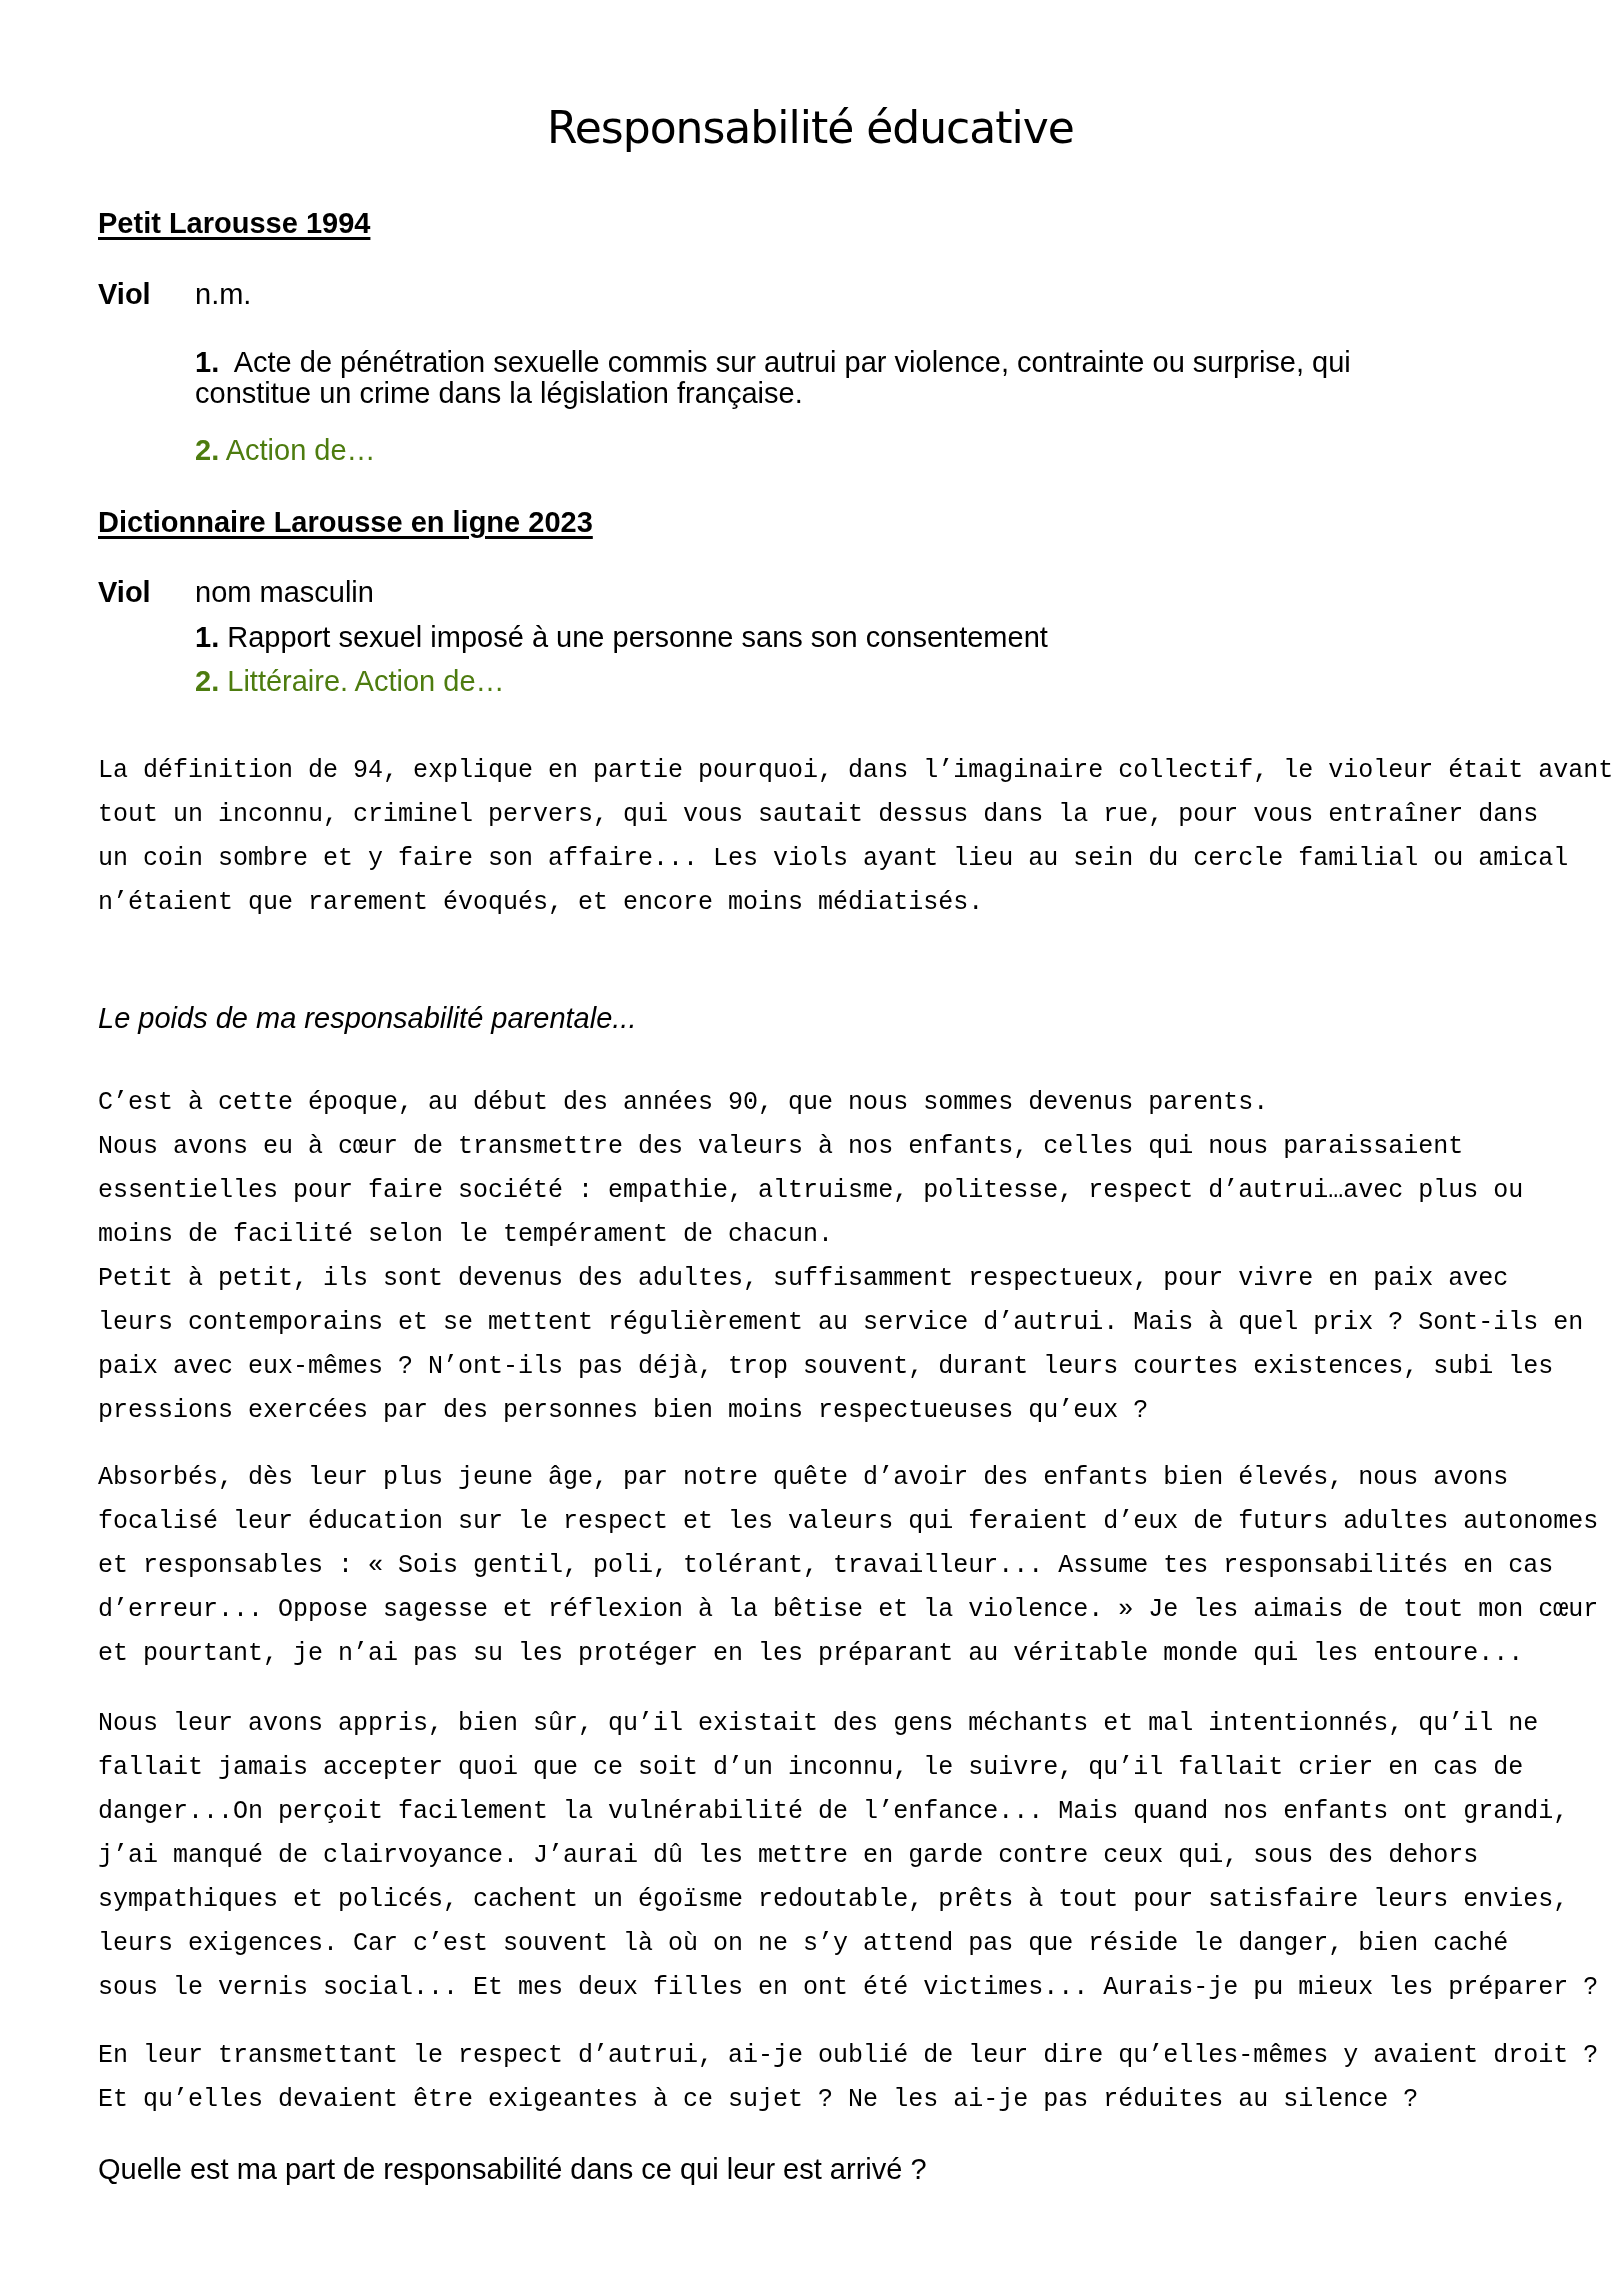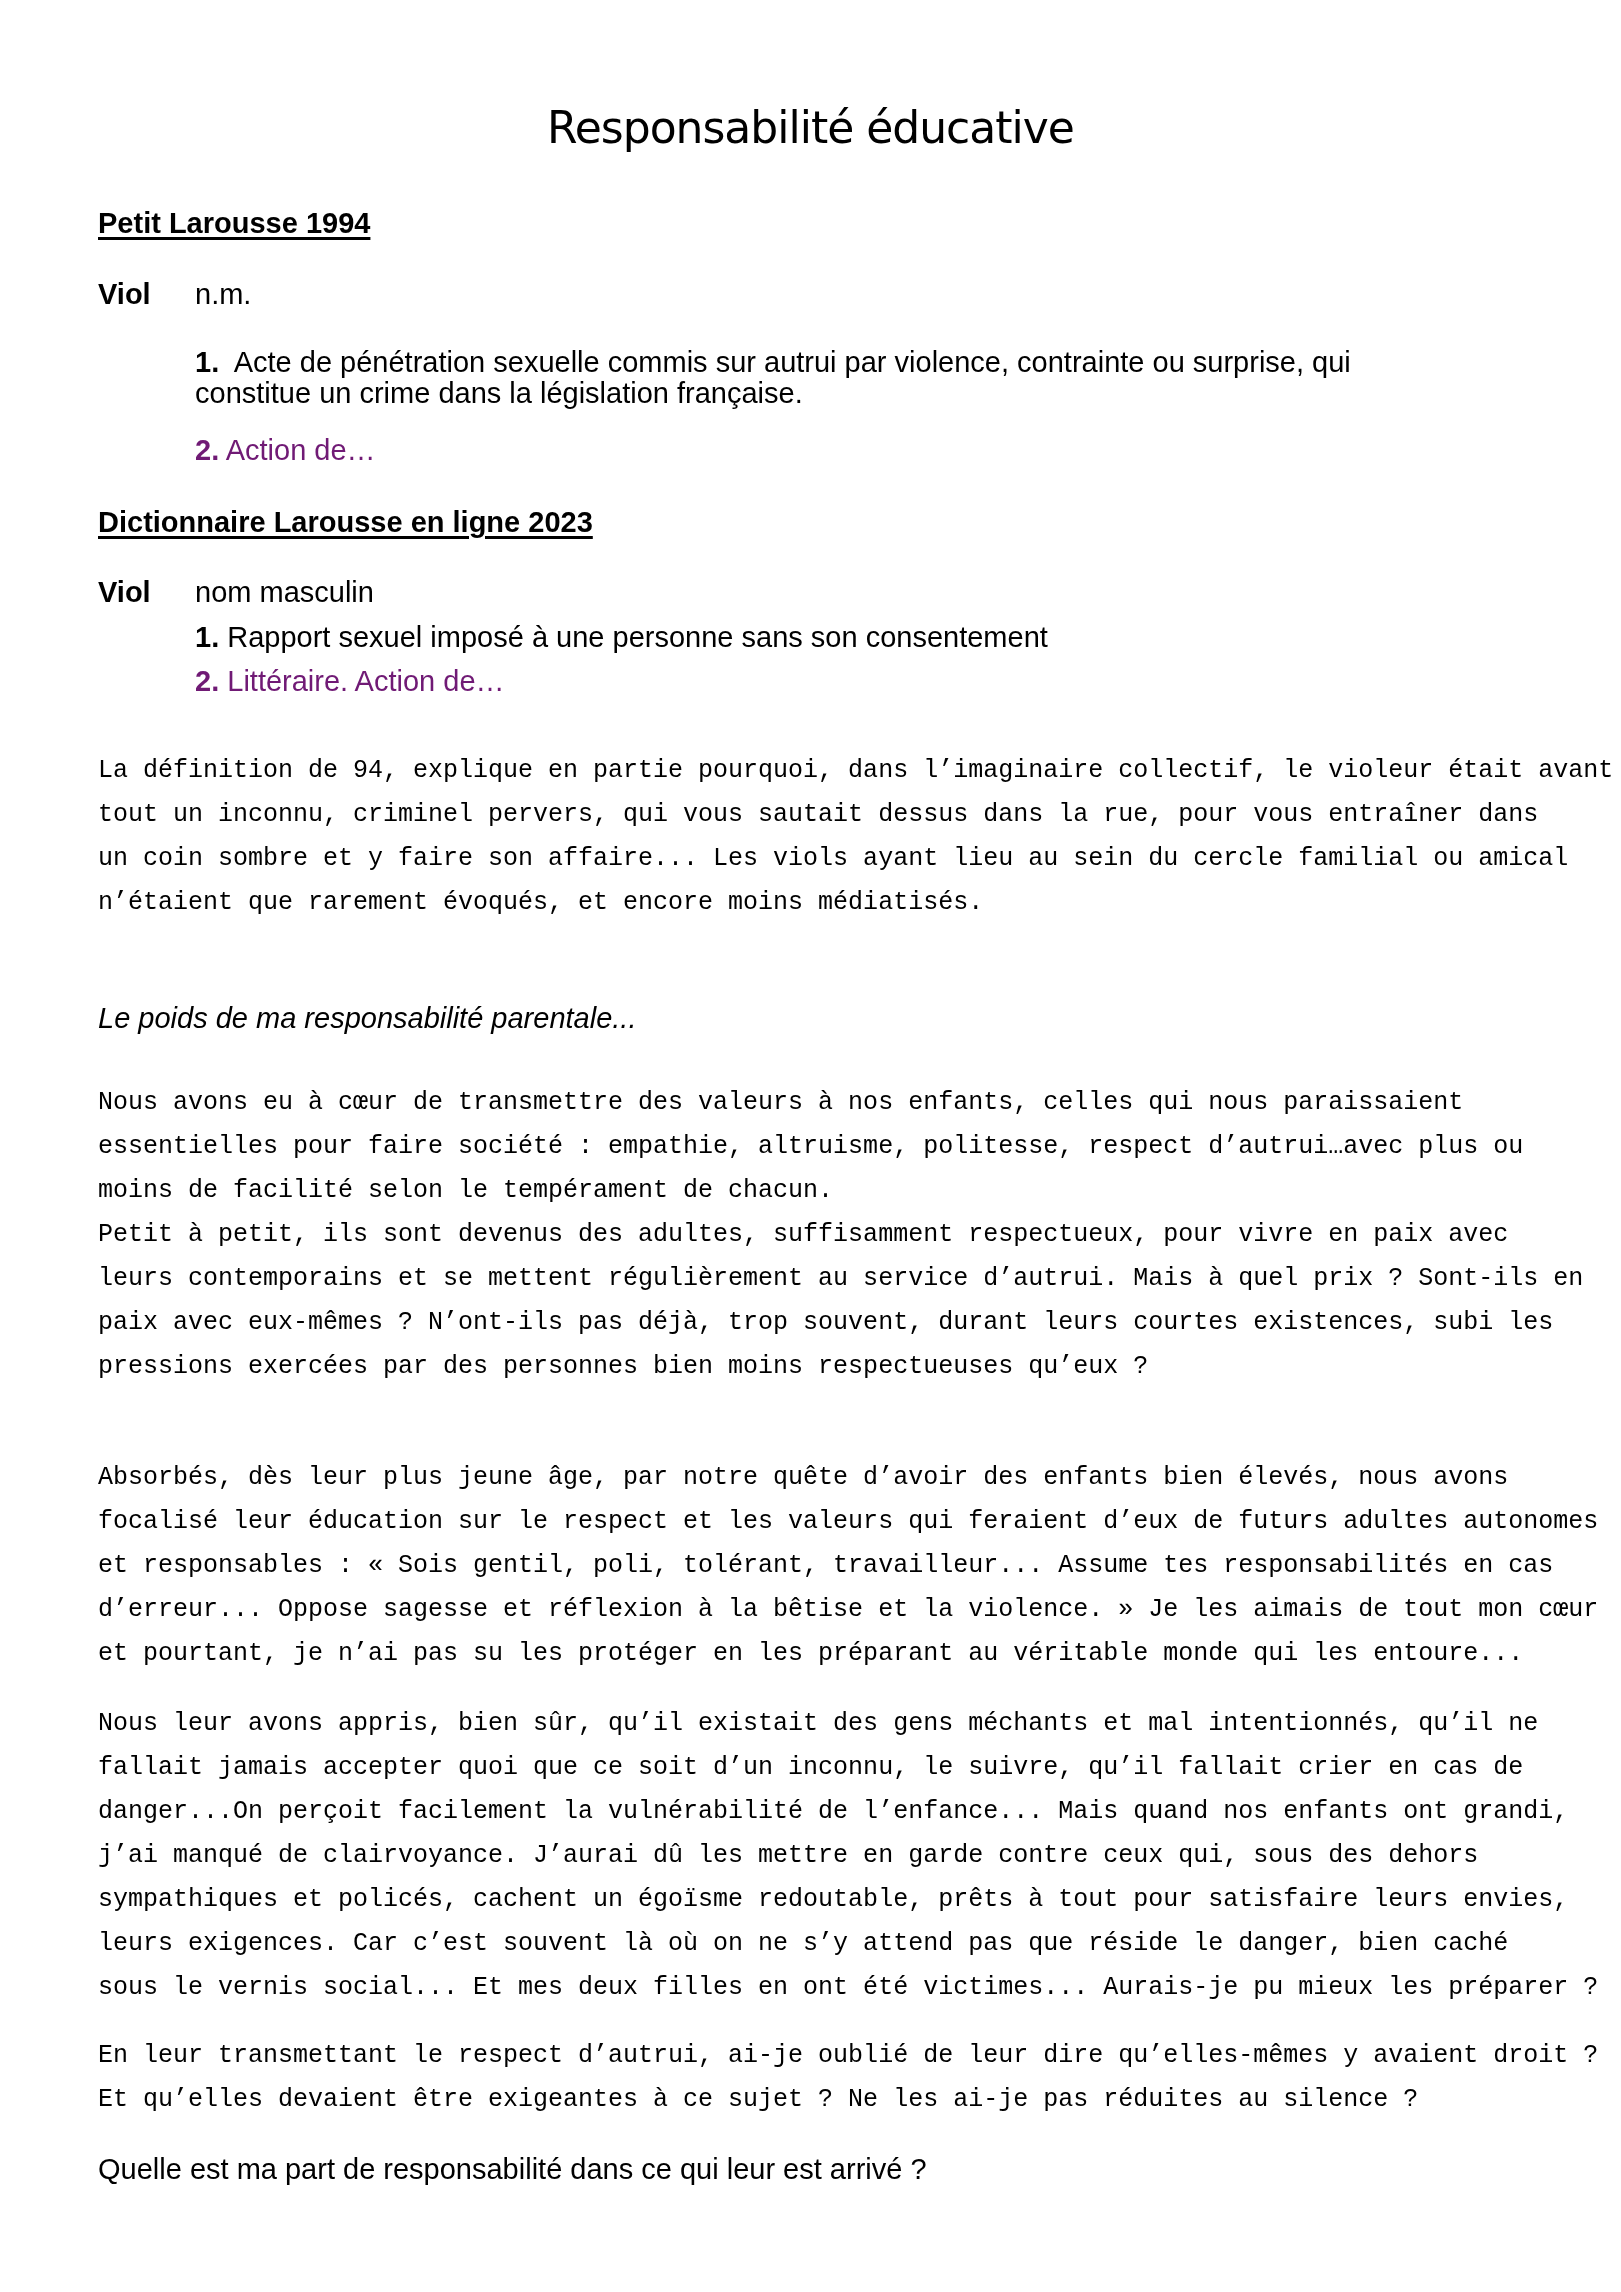--- a/index.html
+++ b/index.html
@@ -5,21 +5,21 @@
   html, body { margin: 0; padding: 0; background: #ffffff; }
   body { width: 1621px; height: 2293px; position: relative; overflow: hidden; color: #000; }
   .page { position: absolute; left: 0; top: 0; width: 1621px; height: 2285px; }
   .title {
     position: absolute; left: 0; width: 1621px; top: 102px; text-align: center;
     font-family: "DejaVu Sans", sans-serif; font-size: 44px; letter-spacing: -1px; font-weight: normal;
   }
   .t { position: absolute; font-family: "Liberation Sans", sans-serif; font-size: 29px; line-height: 44px; white-space: nowrap; }
   .h { font-weight: bold; text-decoration: underline; text-decoration-thickness: 2.9px; text-underline-offset: 3.9px; }
   .b { font-weight: bold; }
-  .grey { color: #701a75; }
+  .grey { color: #4d7c0f; }
   .it { font-style: italic; }
   .lines { position: absolute; left: 98px; font-family: Liberation Mono, monospace; font-size: 25px; line-height: 44px; }
   .lines div { white-space: nowrap; }
 </style>
 </head>
 <body>
 
 <div class="page">
 
   <div class="title">Responsabilité éducative</div>
@@ -52,20 +52,21 @@
   <div class="lines" style="top:749px;">
     <div>La définition de 94, explique en partie pourquoi, dans l’imaginaire collectif, le violeur était avant</div>
     <div>tout un inconnu, criminel pervers, qui vous sautait dessus dans la rue, pour vous entraîner dans</div>
     <div>un coin sombre et y faire son affaire... Les viols ayant lieu au sein du cercle familial ou amical</div>
     <div>n’étaient que rarement évoqués, et encore moins médiatisés.</div>
   </div>
 
   <div class="t it" style="left:98px; top:996px;">Le poids de ma responsabilité parentale...</div>
 
   <div class="lines" style="top:1081px;">
+    <div>C’est à cette époque, au début des années 90, que nous sommes devenus parents.</div>
     <div>Nous avons eu à cœur de transmettre des valeurs à nos enfants, celles qui nous paraissaient</div>
     <div>essentielles pour faire société : empathie, altruisme, politesse, respect d’autrui…avec plus ou</div>
     <div>moins de facilité selon le tempérament de chacun.</div>
     <div>Petit à petit, ils sont devenus des adultes, suffisamment respectueux, pour vivre en paix avec</div>
     <div>leurs contemporains et se mettent régulièrement au service d’autrui. Mais à quel prix ? Sont-ils en</div>
     <div>paix avec eux-mêmes ? N’ont-ils pas déjà, trop souvent, durant leurs courtes existences, subi les</div>
     <div>pressions exercées par des personnes bien moins respectueuses qu’eux ?</div>
   </div>
 
   <div class="lines" style="top:1456px;">

